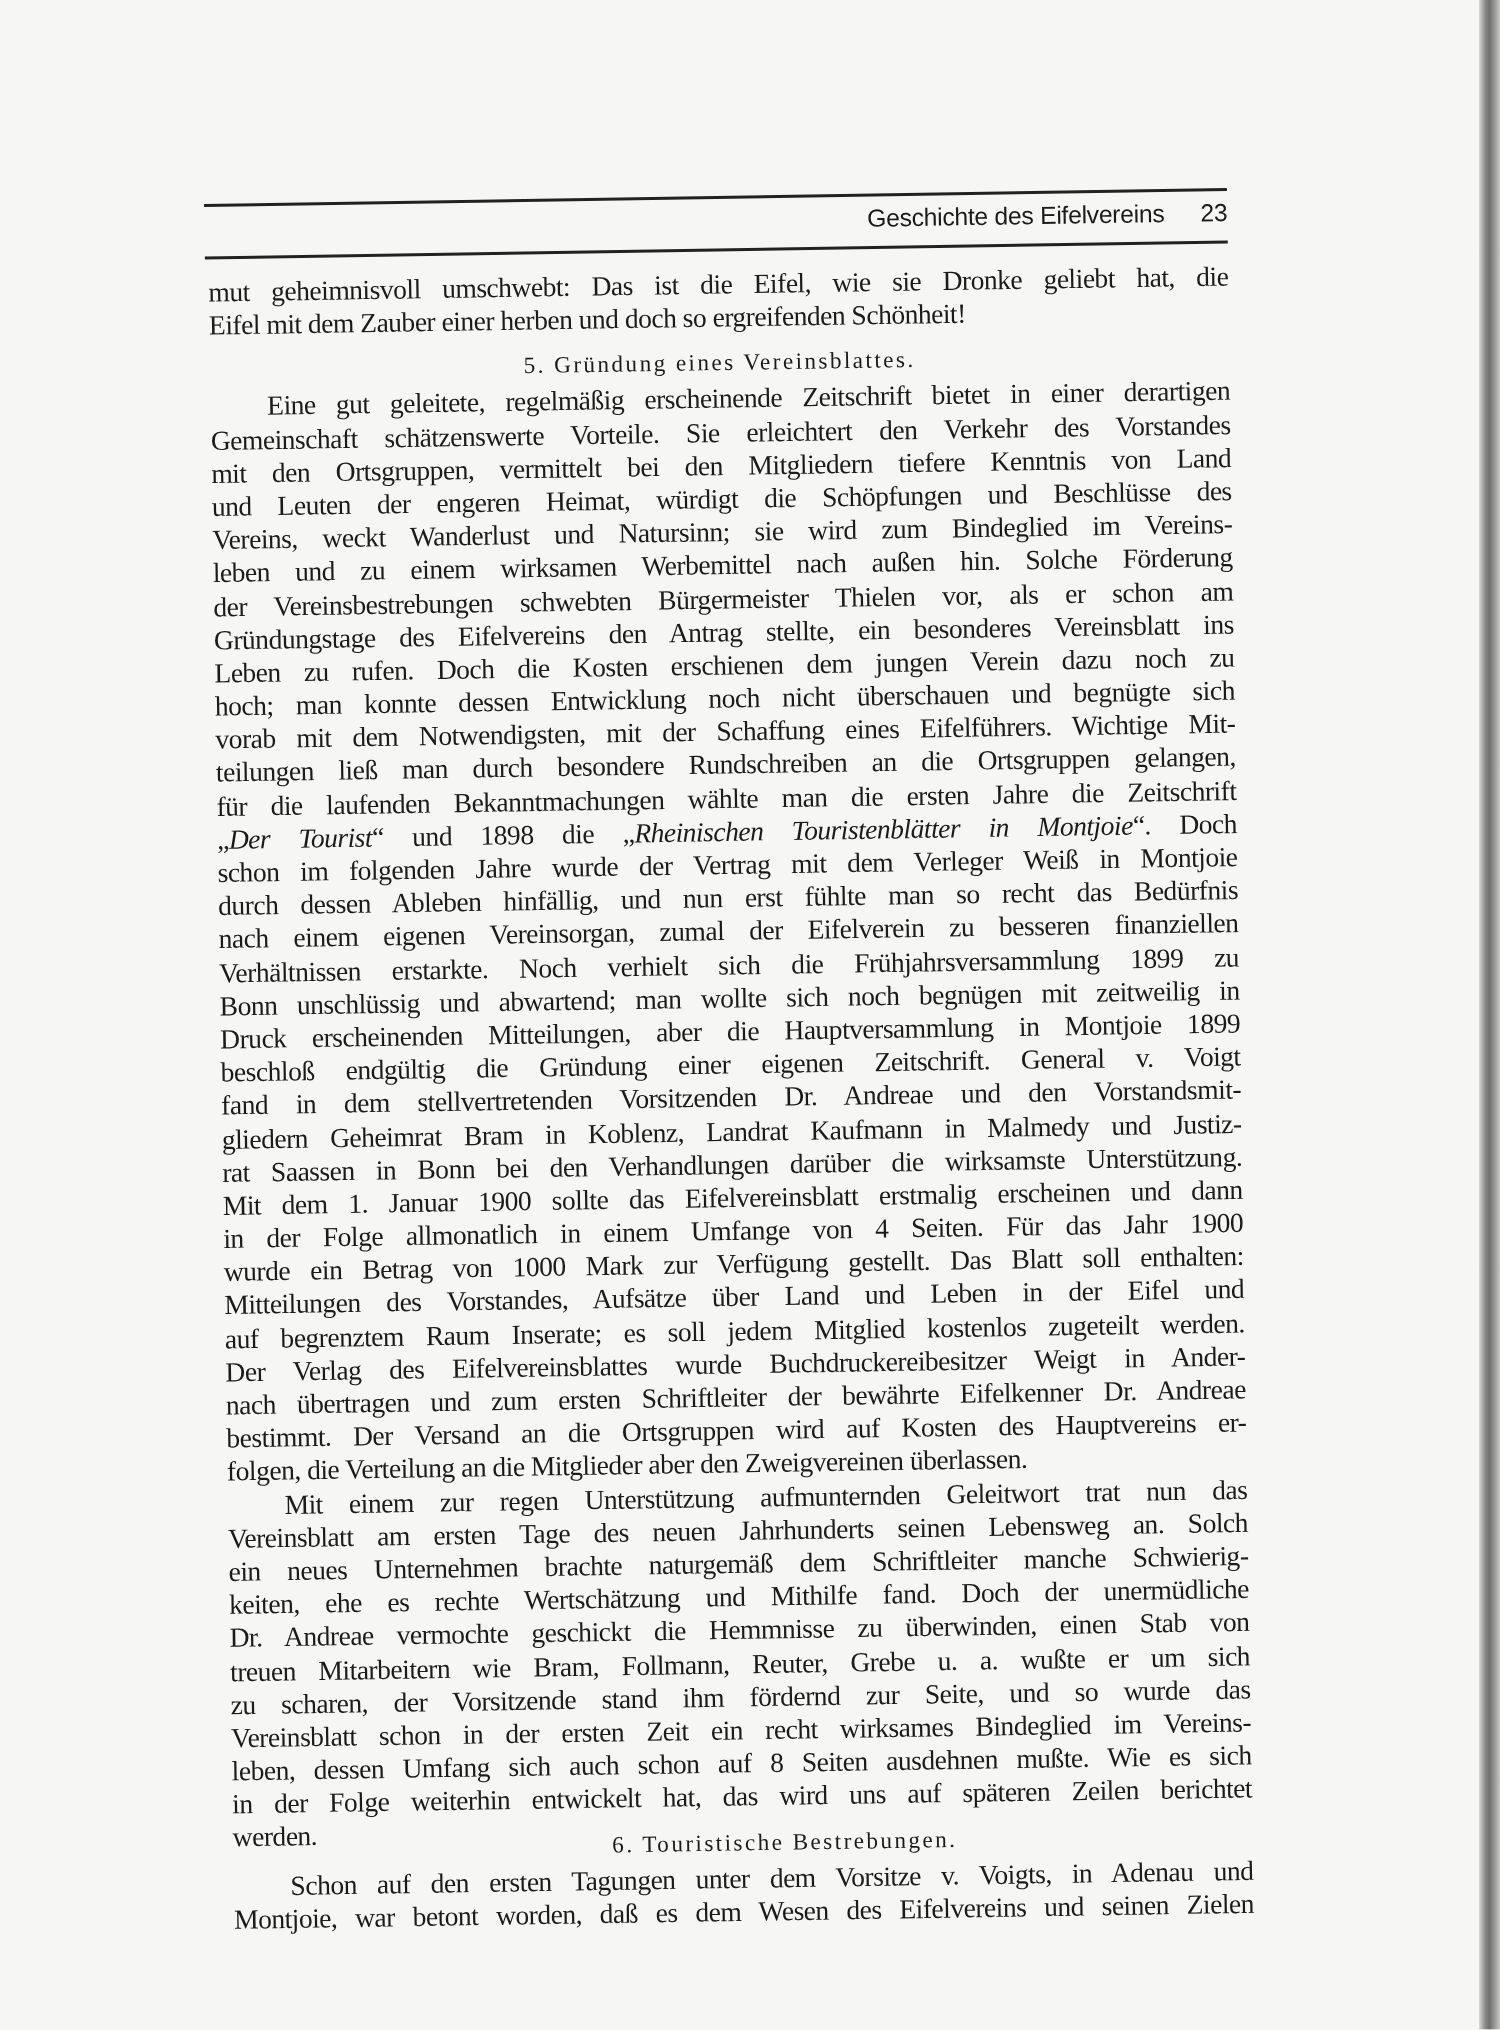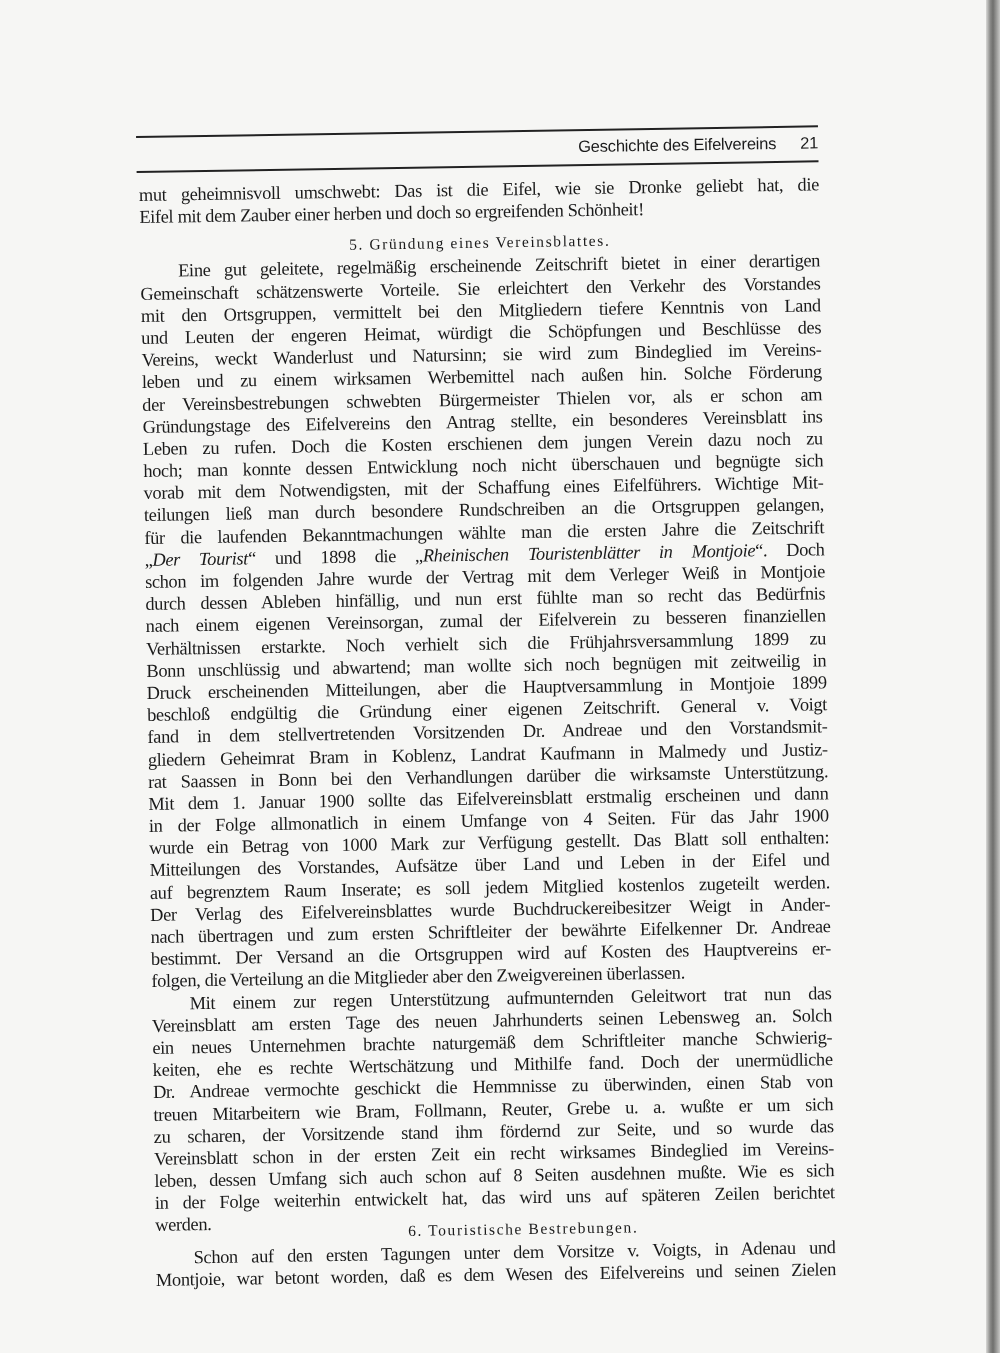--- a/index.html
+++ b/index.html
@@ -52,21 +52,21 @@
 </style>
 </head>
 <body>
 
 <div class="page-edge"></div>
 
 <div class="sheet">
   <div class="rule top"></div>
   <div class="running-head">
     <span class="title">Geschichte des Eifelvereins</span>
-    <span class="pageno">21</span>
+    <span class="pageno">23</span>
   </div>
   <div class="rule bottom"></div>
 
   <div class="body-text">
     <div>
       <span class="line">mut geheimnisvoll umschwebt: Das ist die Eifel, wie sie Dronke geliebt hat, die</span>
       <span class="line last">Eifel mit dem Zauber einer herben und doch so ergreifenden Schönheit!</span>
     </div>
 
     <span class="section-heading">5. Gründung eines Vereinsblattes.</span>

